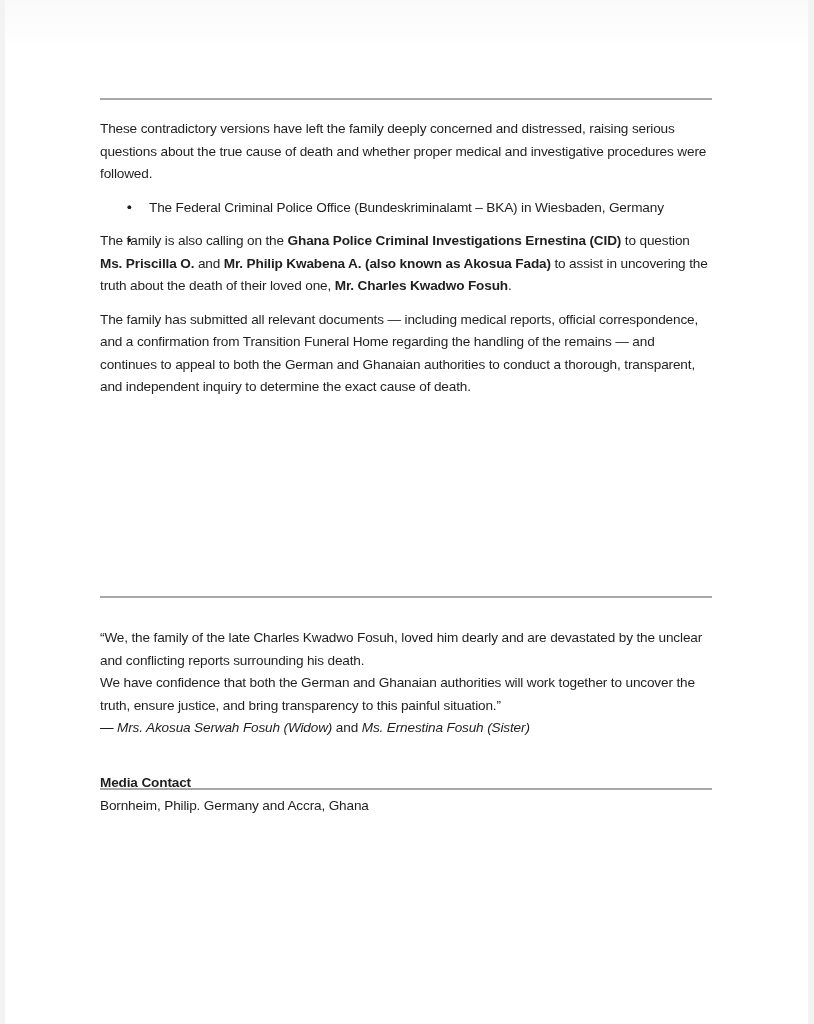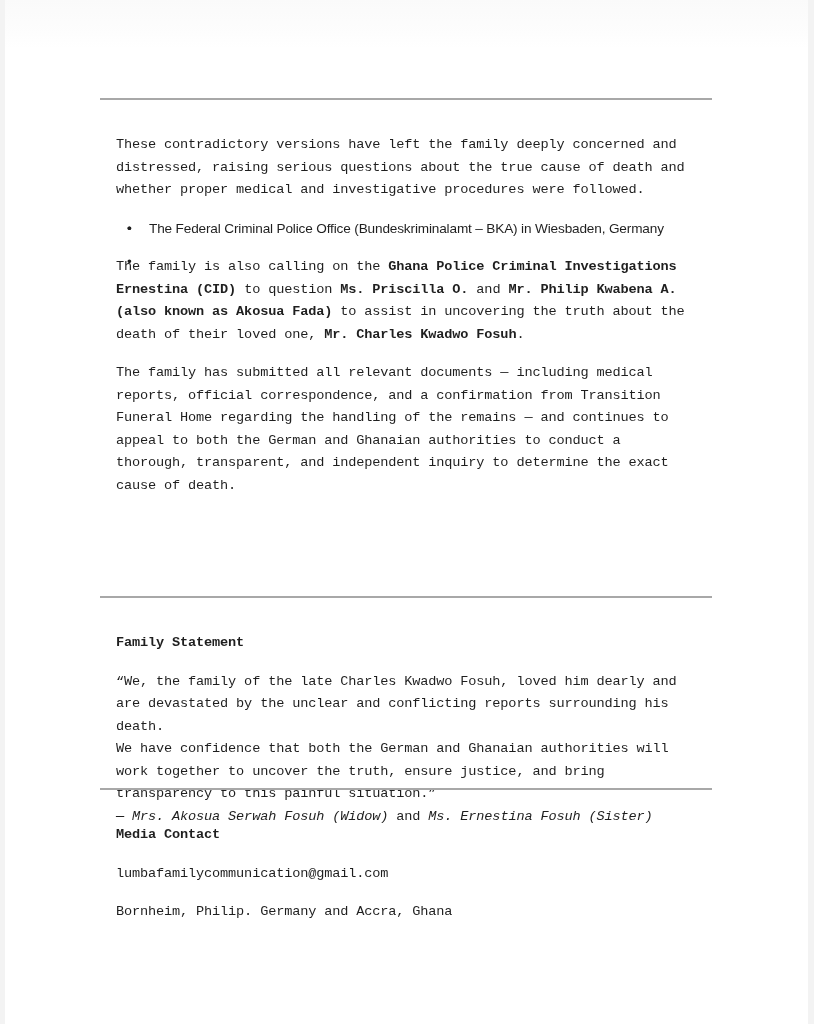--- a/index.html
+++ b/index.html
@@ -42,21 +42,21 @@
       width: 612px;
       height: 0;
       border-top: 2px solid #a8a8a8;
     }
     .block {
       position: absolute;
       left: 0;
       width: 615px;
       line-height: 22.5px;
     }
-    p { margin: 16px; font-family: Liberation Mono, monospace; }
+    p { margin: 0; }
     b { font-weight: bold; }
     i { font-style: italic; }
     ul {
       list-style: none;
       margin: 0;
       padding: 0;
     }
     ul li {
       position: relative;
       padding-left: 49px;
@@ -93,26 +93,24 @@
       </ul>
 
       <p><span>The family is also calling on the </span><b>Ghana Police Criminal Investigations Ernestina (CID)</b><span> to question </span><b>Ms. Priscilla O.</b><span> and </span><b>Mr. Philip Kwabena A. (also known as Akosua Fada)</b><span> to assist in uncovering the truth about the death of their loved one, </span><b>Mr. Charles Kwadwo Fosuh</b><span>.</span></p>
 
       <p style="margin-top:11px;">The family has submitted all relevant documents — including medical reports, official correspondence, and a confirmation from Transition Funeral Home regarding the handling of the remains — and continues to appeal to both the German and Ghanaian authorities to conduct a thorough, transparent, and independent inquiry to determine the exact cause of death.</p>
     </div>
 
     <div class="rule" style="top:596px;"></div>
 
     <div class="block" style="top:616px;">
-      <p class="heading">Family Statement</p>
       <p style="margin-top:11px;"><span>“We, the family of the late Charles Kwadwo Fosuh, loved him dearly and are devastated by the unclear and conflicting reports surrounding his death.</span><br><span>We have confidence that both the German and Ghanaian authorities will work together to uncover the truth, ensure justice, and bring transparency to this painful situation.”</span><br><i>— Mrs. Akosua Serwah Fosuh (Widow)</i><span> and </span><i>Ms. Ernestina Fosuh (Sister)</i></p>
     </div>
 
     <div class="rule" style="top:788px;"></div>
 
-    <div class="block" style="top:808px;">
+    <div class="block" style="top:772px;">
       <p class="heading">Media Contact</p>
-      <p>lumbafamilycommunication@gmail.com</p>
       <p>Bornheim, Philip. Germany and Accra, Ghana</p>
     </div>
 
   </div>
 </div>
 
 </body></html>

